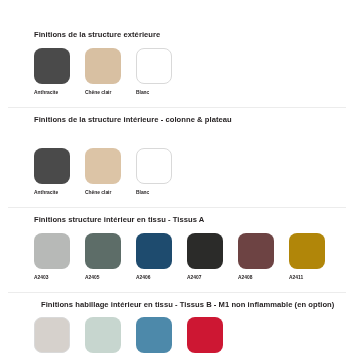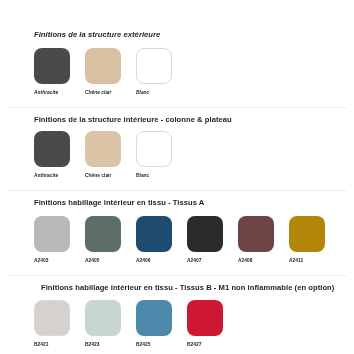--- a/index.html
+++ b/index.html
@@ -66,26 +66,26 @@
   }
   .swatch-label {
     font-size: 4.9px;
     font-weight: bold;
     color: #231f20;
     line-height: 1;
     white-space: nowrap;
   }
 
   
-  #sec-0 { margin-top: 31px; font-style: italic; }
+  #sec-0 { margin-top: 31px; }
   #sec-0 .section-title { margin-bottom: 9px; }
   #sec-0 .swatch-label { margin-top: 7px; }
 
   #sec-1 { margin-top: 11px; padding-top: 9px; }
-  #sec-1 .section-title { margin-bottom: 8px; }
+  #sec-1 .section-title { margin-bottom: 25px; }
   #sec-1 .swatch-label { margin-top: 7px; }
 
   #sec-2 { margin-top: 11px; padding-top: 9px; }
   #sec-2 .section-title { margin-bottom: 9px; }
   #sec-2 .swatch-label { margin-top: 7px; }
 
   #sec-3 { margin-top: 11px; padding-top: 9px; }
   #sec-3 .section-title { margin-bottom: 9px; padding-left: 7px; }
   #sec-3 .swatch-label { margin-top: 7px; }
 </style>
@@ -126,21 +126,21 @@
       </div>
       <div class="swatch-cell">
         <div class="swatch bordered" style="background: rgb(255, 255, 255);"></div>
         <div class="swatch-label">Blanc</div>
       </div>
     </div>
   </div>
 
   <div class="section" id="sec-2">
     <div class="divider" style="background: rgb(236, 236, 236);"></div>
-    <div class="section-title">Finitions habillage intérieur en tissu - Tissus A</div>
+    <div class="section-title">Finitions structure intérieur en tissu - Tissus A</div>
     <div class="swatch-row">
       <div class="swatch-cell">
         <div class="swatch" style="background: rgb(183, 185, 183);"></div>
         <div class="swatch-label">A2403</div>
       </div>
       <div class="swatch-cell">
         <div class="swatch" style="background: rgb(93, 109, 104);"></div>
         <div class="swatch-label">A2405</div>
       </div>
       <div class="swatch-cell">

